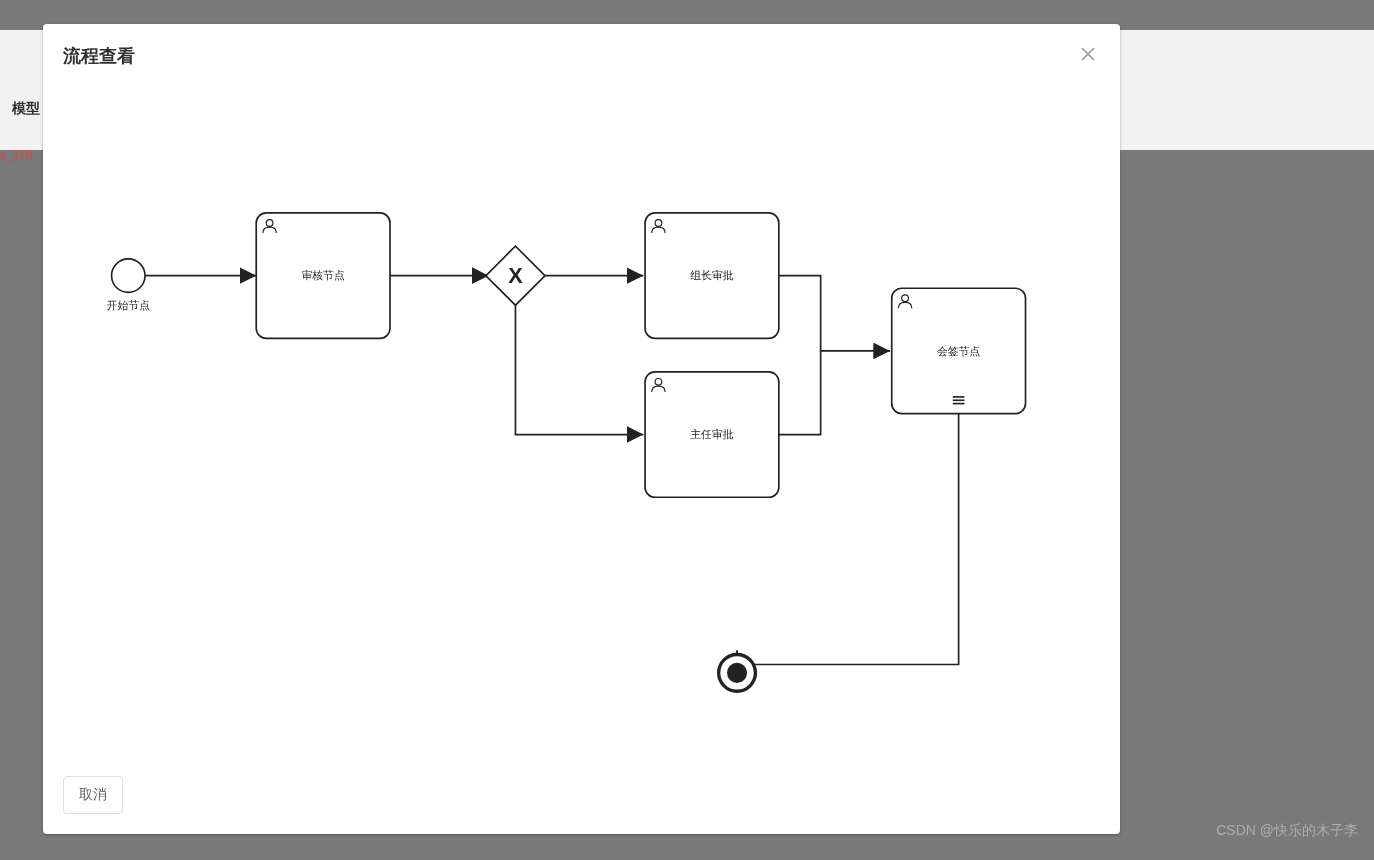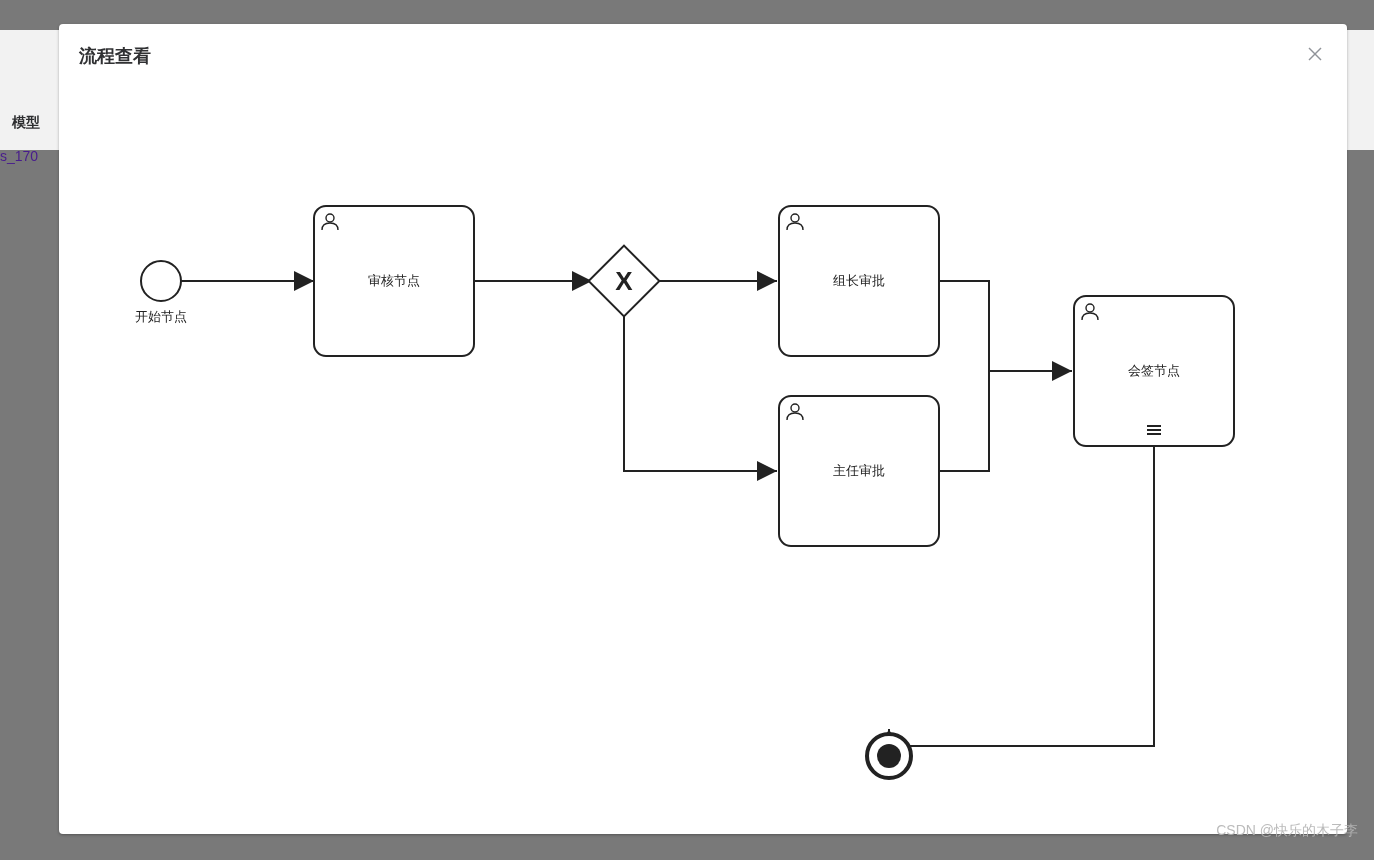--- a/index.html
+++ b/index.html
@@ -19,46 +19,44 @@
       height: 120px;
       background: #fff;
     }
     .bg-label1 {
       position: absolute;
       top: 70px;
       left: 12px;
       font-size: 14px;
       font-weight: bold;
       color: #303133;
-      margin-top: 14px;
     }
     .bg-label2 {
       position: absolute;
       top: 118px;
       left: 0px;
-      font-size: 14px;
-      color: #4c1d95;
+      font-size: 12px;
+      color: #ef4444;
     }
     .overlay {
       position: absolute;
       inset: 0;
       background: rgba(0,0,0,0.05);
     }
     .modal {
       position: absolute;
       left: 43px;
       top: 24px;
-      width: 1288px;
+      width: 1077px;
       height: 810px;
       background: #fff;
       border-radius: 4px;
       box-shadow: 0 1px 3px rgba(0,0,0,0.3);
       display: flex;
       flex-direction: column;
-      margin-left: 16px;
     }
     .modal-header {
       padding: 20px 20px 10px 20px;
       display: flex;
       justify-content: space-between;
       align-items: center;
     }
     .modal-title {
       font-size: 18px;
       font-weight: bold;
@@ -224,15 +222,18 @@
         <path d="M1095 340 L1095 640 L830 640 L830 623" fill="none" stroke="#222" stroke-width="2" marker-end="url(#arrowhead)"></path>
       </g>
 
       <g>
         <circle cx="830" cy="650" r="22" fill="#fff" stroke="#222" stroke-width="4"></circle>
         <circle cx="830" cy="650" r="12" fill="#222"></circle>
       </g>
     </svg>
   </div>
 
+  <div class="modal-footer">
+    <button class="cancel-btn">取消</button>
+  </div>
 </div>
 
 <div class="watermark">CSDN @快乐的木子李</div>
 
 </body></html>

